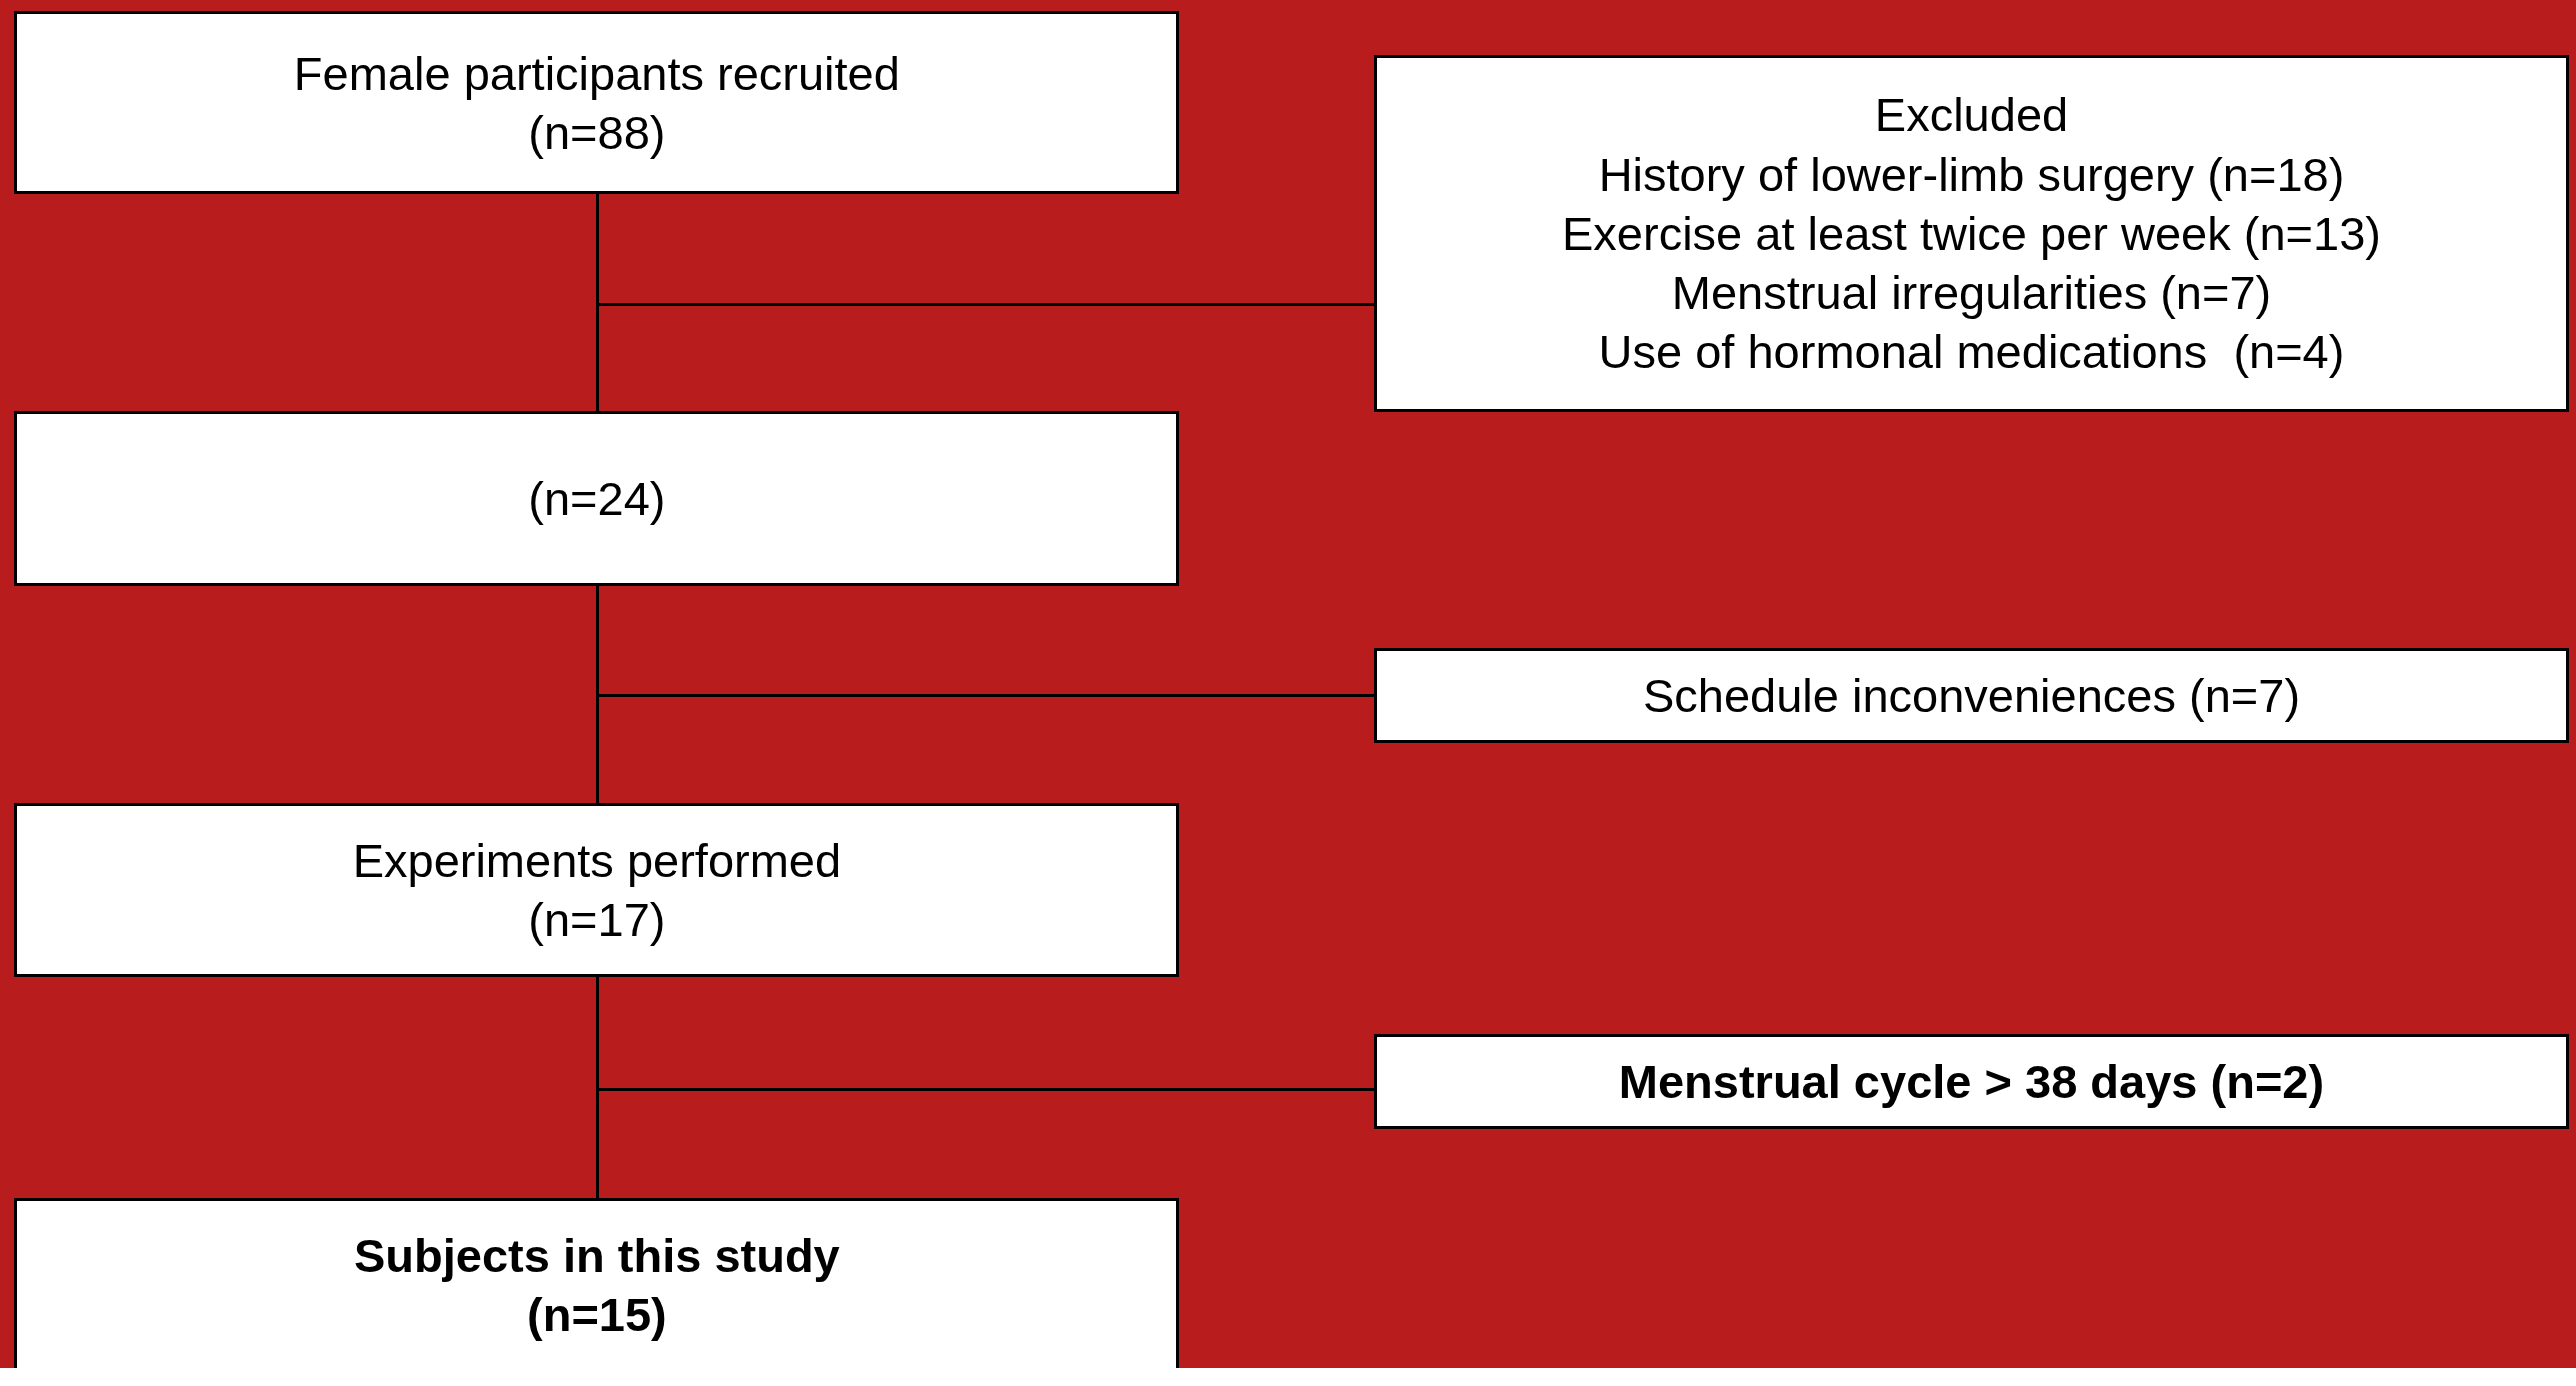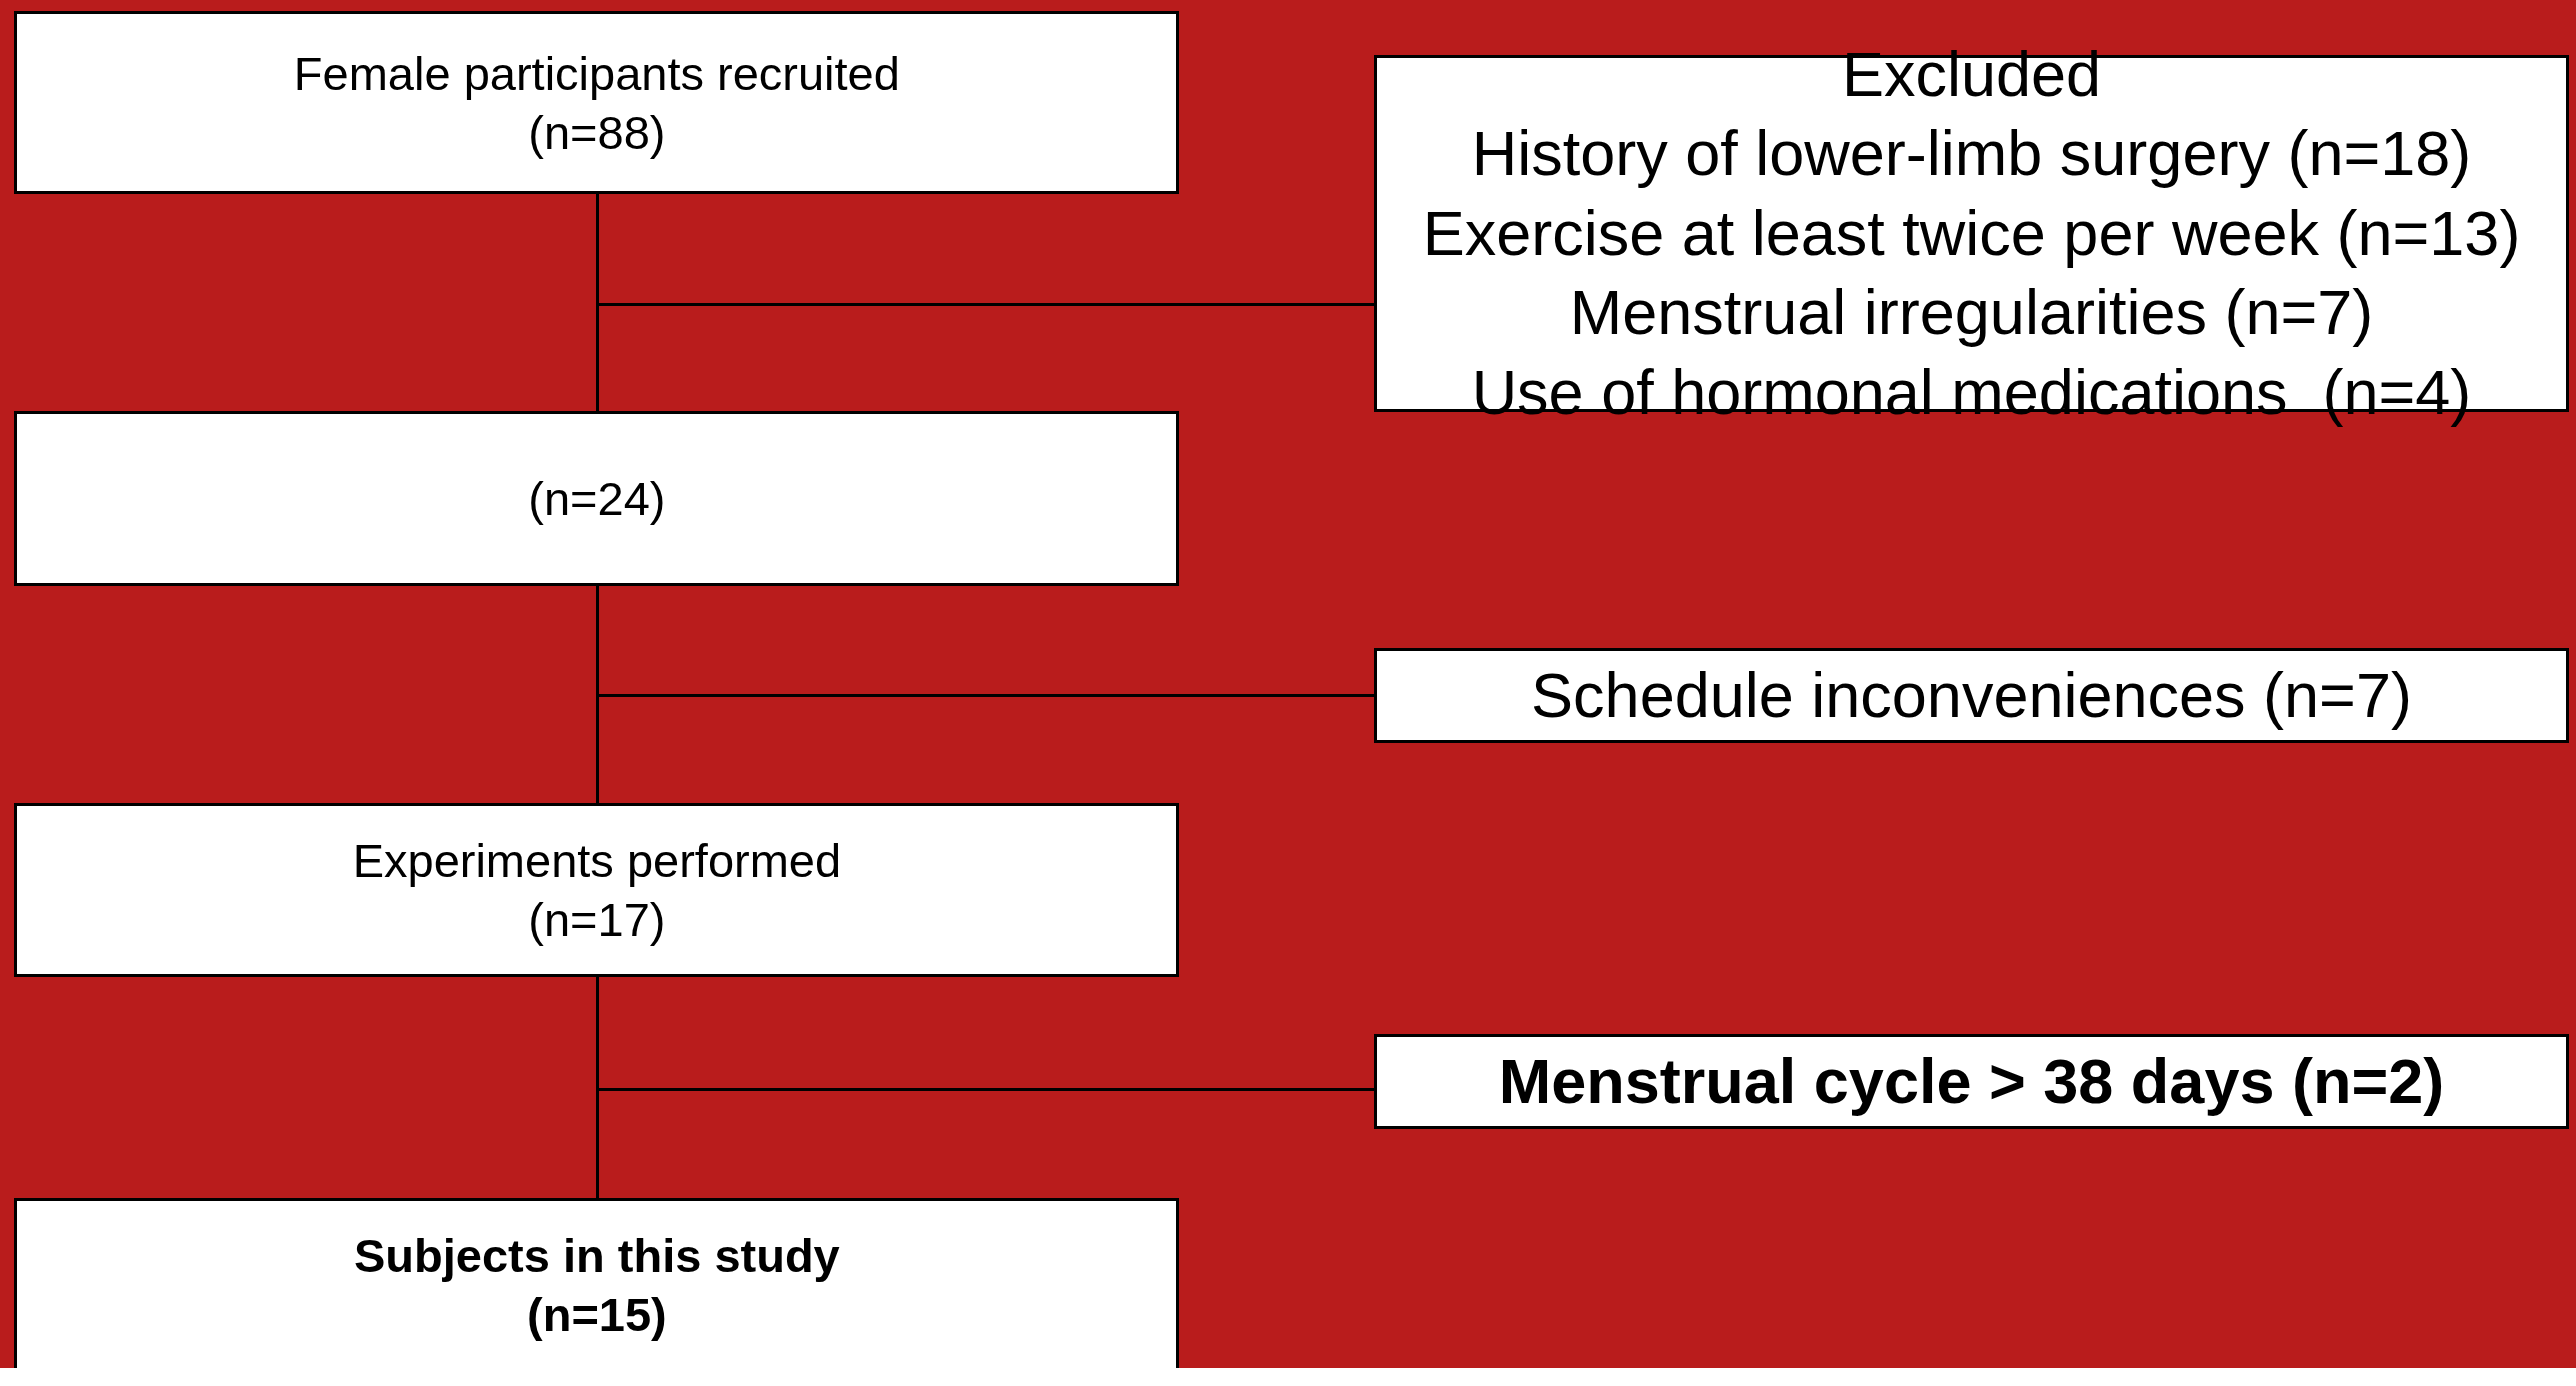--- a/index.html
+++ b/index.html
@@ -38,21 +38,21 @@
     font-size: 47px;
   }
   .flow-box.final .line {
     font-weight: bold;
   }
   
   .side-box {
     border-width: 3.8px;
   }
   .side-box .line {
-    font-size: 63px;
+    font-size: 47px;
   }
   
   .conn {
     position: absolute;
     background: #000000;
     z-index: 1;
   }
   .conn-v { width: 3px; }
   .conn-h { height: 3px; }
 </style>

